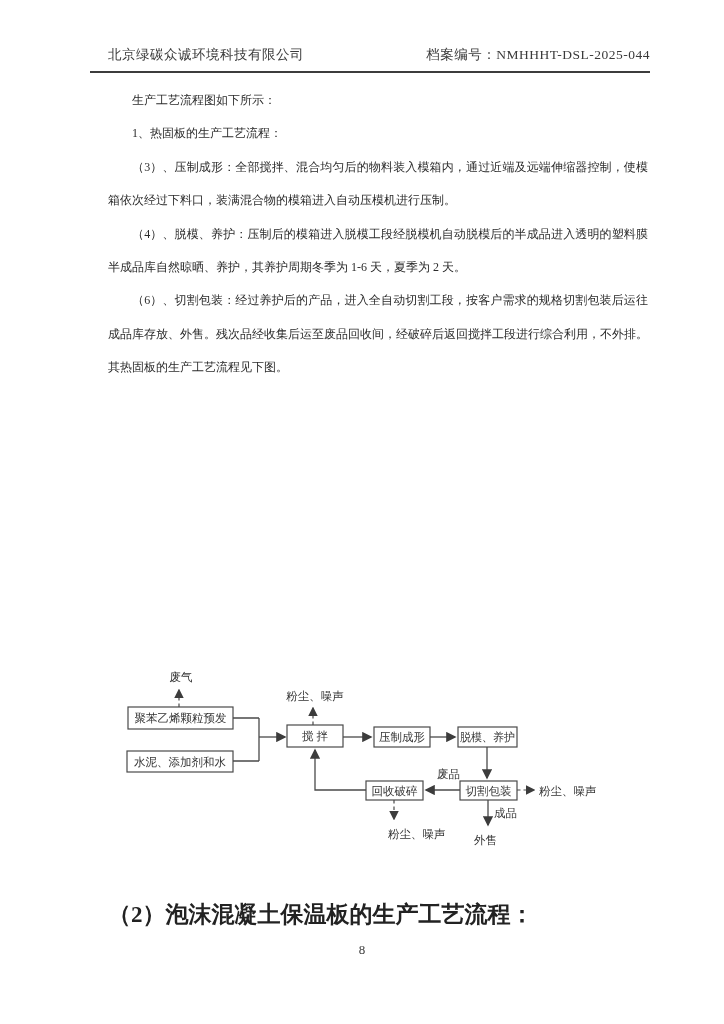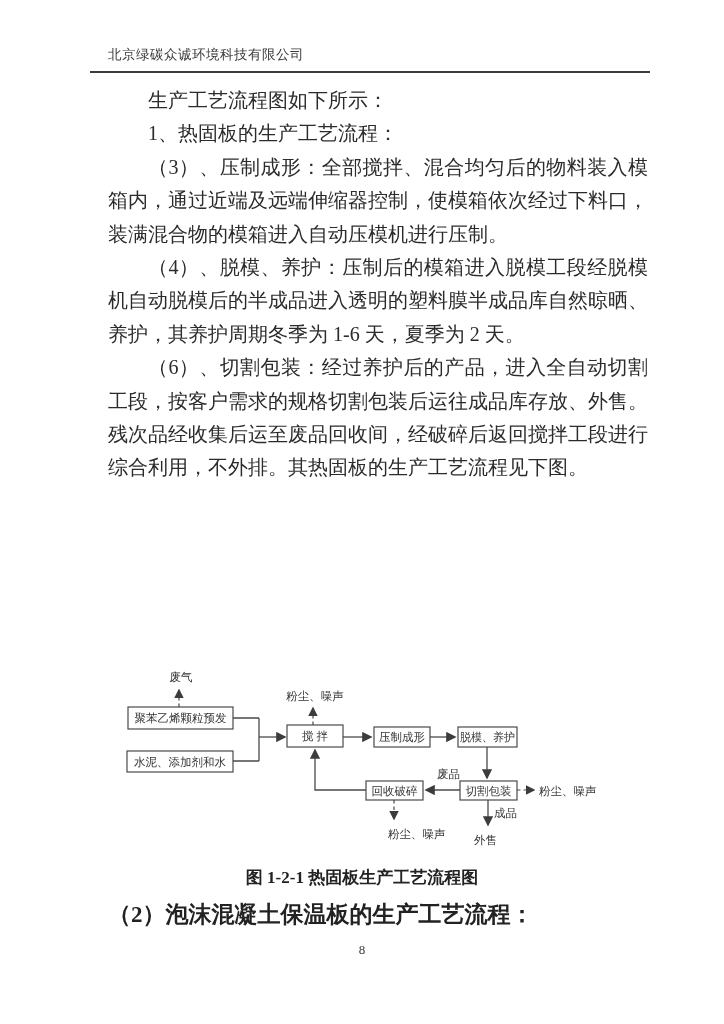--- a/index.html
+++ b/index.html
@@ -17,21 +17,21 @@
     position:absolute;top:46px;left:90px;width:560px;
     display:flex;justify-content:space-between;align-items:flex-end;
     padding-bottom:7px;
     border-bottom:2px solid #3c3c3c;
     font-size:13.5px;color:#3a3a3a;letter-spacing:0.5px;
   }
   .header .company{margin-left:18px;}
   
   .body-text{
     position:absolute;top:84px;left:108px;width:540px;
-    font-size:20px;line-height:33.4px;text-align:justify;
+    font-size:12px;line-height:33.4px;text-align:justify;
     color:#2b2b2b;
   }
   .body-text p{margin:0;text-indent:2em;}
   
   .flowchart{position:absolute;top:650px;left:0;}
   .flowchart .box{fill:#ffffff;stroke:#4a4a4a;stroke-width:1.2;}
   .flowchart .ln{fill:none;stroke:#4a4a4a;stroke-width:1.3;}
   .flowchart .dash{fill:none;stroke:#4a4a4a;stroke-width:1.2;stroke-dasharray:3.5,3;}
   .flowchart text{
     font-family:"Liberation Serif","DejaVu Serif",serif;
@@ -52,20 +52,21 @@
     text-align:center;font-size:13px;color:#3a3a3a;
   }
 </style>
 </head>
 <body>
 
 <div class="page">
 
   <div class="header">
     <span class="company">北京绿碳众诚环境科技有限公司</span>
+    <span class="docnum">档案编号：NMHHHT-DSL-2025-044</span>
   </div>
 
   <div class="body-text">
     <p>生产工艺流程图如下所示：</p>
     <p>1、热固板的生产工艺流程：</p>
     <p>（3）、压制成形：全部搅拌、混合均匀后的物料装入模箱内，通过近端及远端伸缩器控制，使模箱依次经过下料口，装满混合物的模箱进入自动压模机进行压制。</p>
     <p>（4）、脱模、养护：压制后的模箱进入脱模工段经脱模机自动脱模后的半成品进入透明的塑料膜半成品库自然晾晒、养护，其养护周期冬季为 1-6 天，夏季为 2 天。</p>
     <p>（6）、切割包装：经过养护后的产品，进入全自动切割工段，按客户需求的规格切割包装后运往成品库存放、外售。残次品经收集后运至废品回收间，经破碎后返回搅拌工段进行综合利用，不外排。其热固板的生产工艺流程见下图。</p>
   </div>
 
@@ -121,19 +122,18 @@
 
     <text x="181" y="31" text-anchor="middle">废气</text>
     <text x="315" y="50" text-anchor="middle">粉尘、噪声</text>
     <text x="437" y="128">废品</text>
     <text x="539" y="145">粉尘、噪声</text>
     <text x="388" y="188">粉尘、噪声</text>
     <text x="494" y="167">成品</text>
     <text x="474" y="194">外售</text>
   </svg>
 
-  <div class="caption">图 1-2-1 热固板生产工艺流程图</div>
 
   <div class="next-section">（2）泡沫混凝土保温板的生产工艺流程：</div>
 
   <div class="page-number">8</div>
 
 </div>
 
 </body></html>

